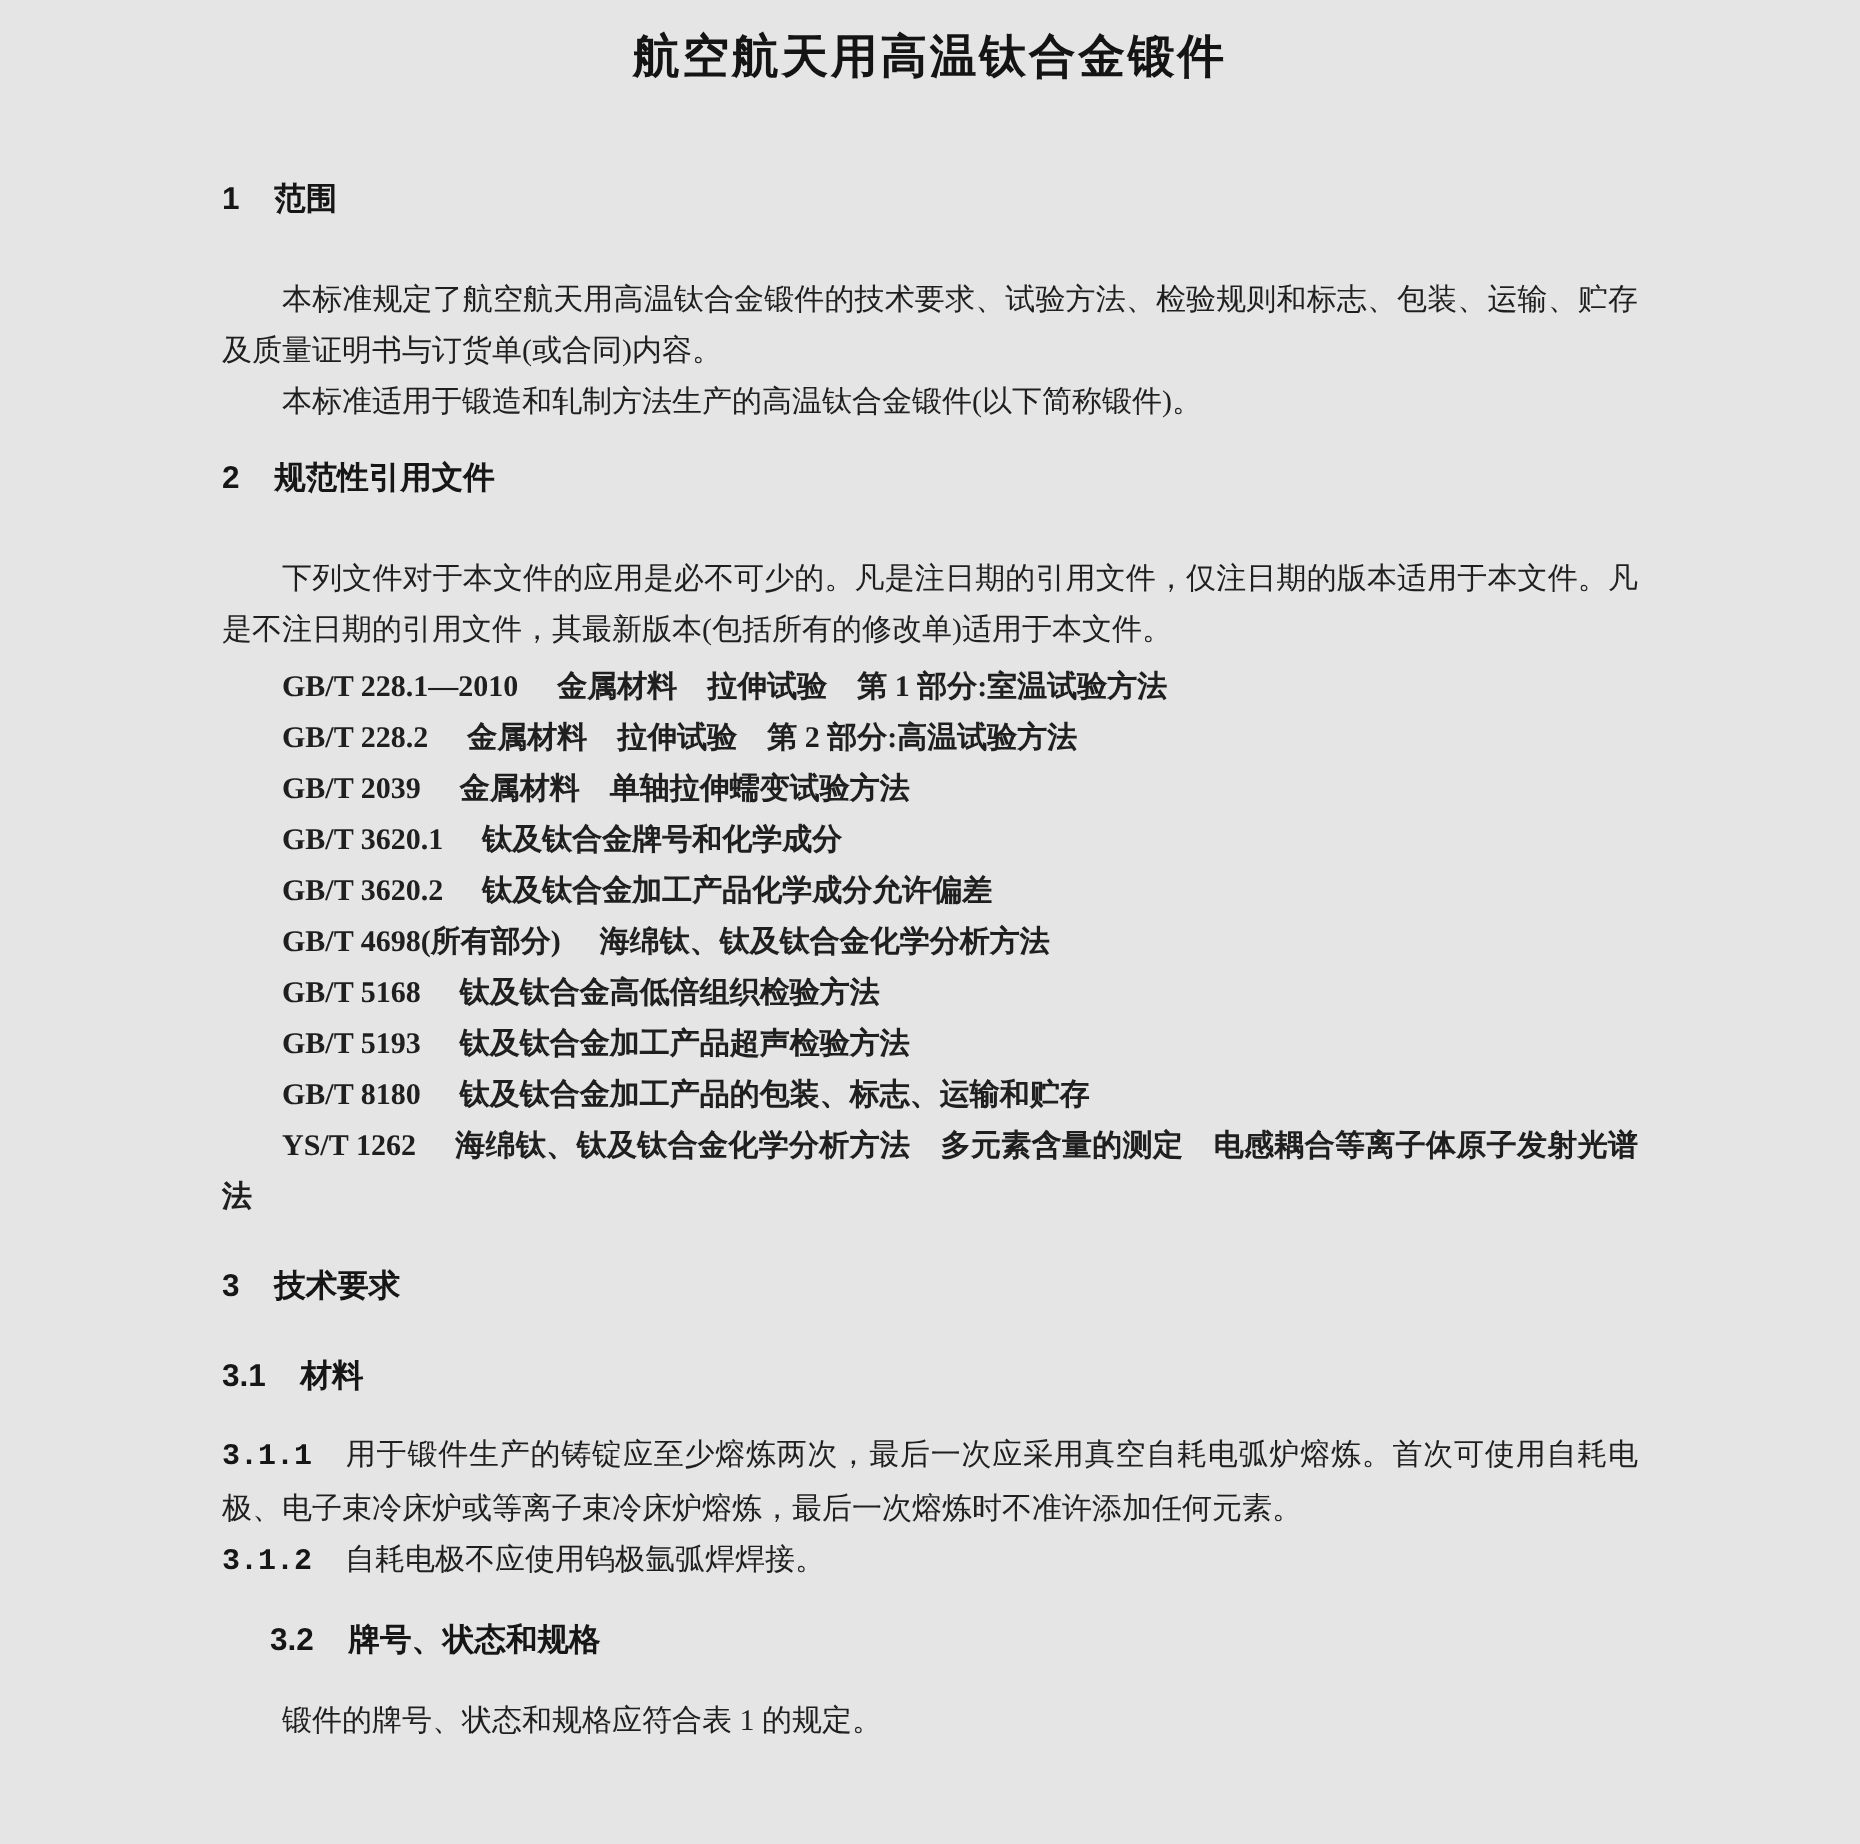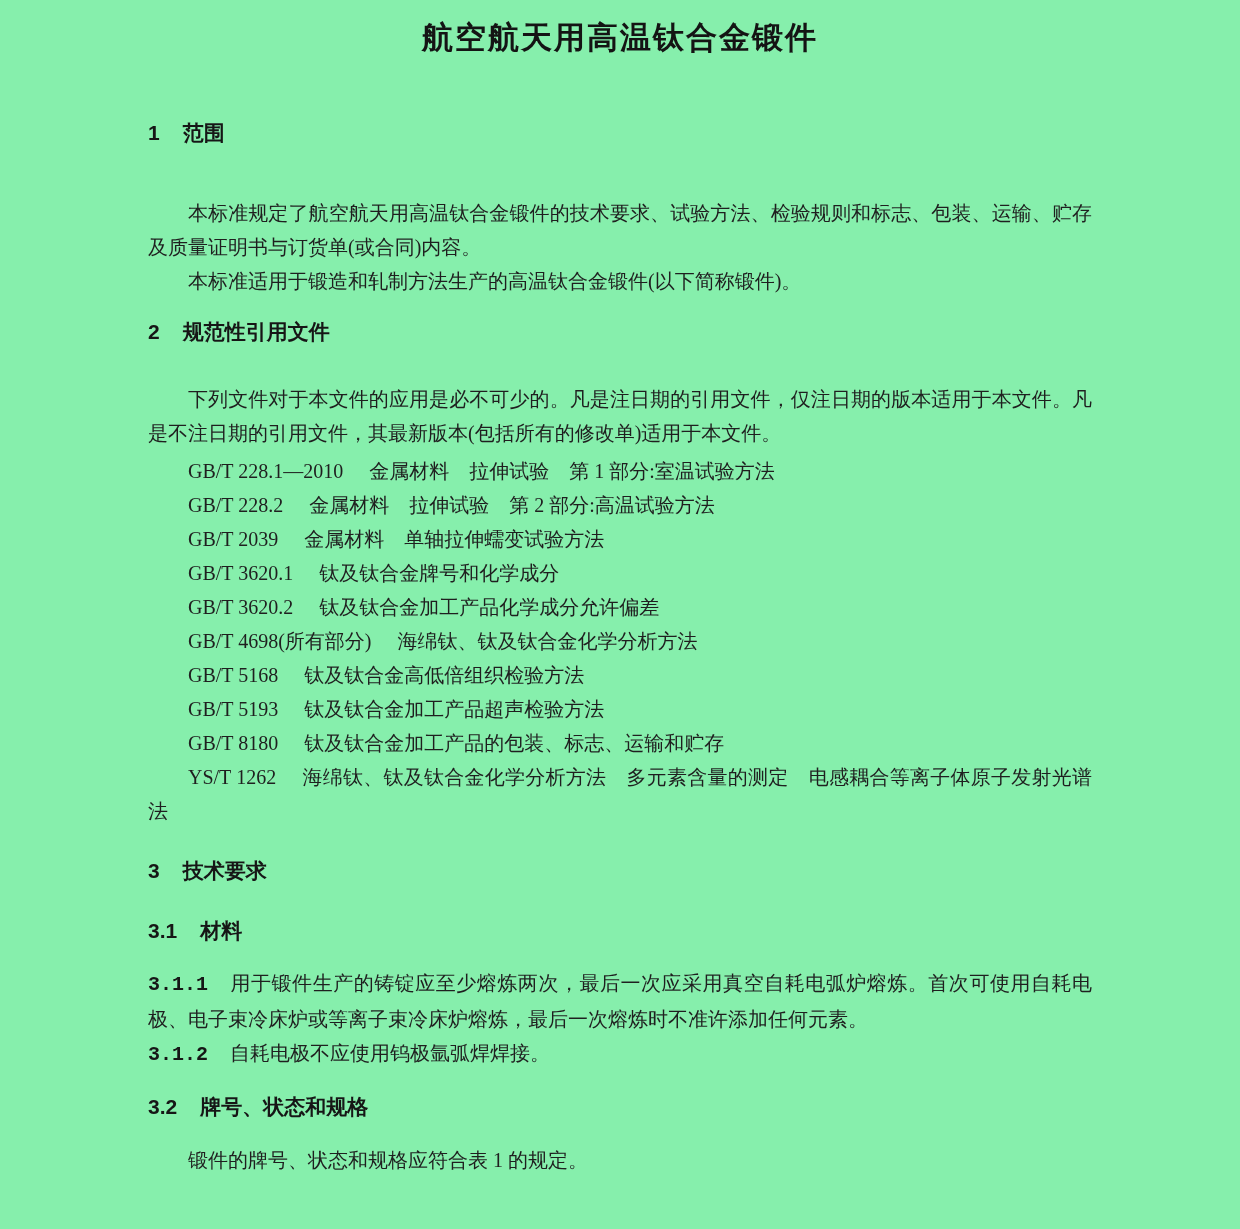--- a/index.html
+++ b/index.html
@@ -2,21 +2,21 @@
 <html><head>
 <meta charset="utf-8">
 <style>
   html, body { margin: 0; padding: 0; background: #ffffff; }
   .page {
     position: relative;
     width: 1240px;
     height: 1229px;
     box-sizing: border-box;
     padding: 18px 148px 12px 148px;
-    background: #86efac;
+    background: #e5e5e5;
     color: #1f1f1f;
     font-family: "Liberation Serif", "DejaVu Serif", serif;
     overflow: hidden;
   }
   .doc-title {
     margin: 0;
     font-family: "Liberation Sans", "DejaVu Sans", sans-serif;
     font-weight: bold;
     font-size: 31px;
     line-height: 40px;
@@ -34,28 +34,28 @@
   .sec-h .num { display: inline-block; margin-right: 1.1em; font-family: "Liberation Sans", "DejaVu Sans", sans-serif; }
   .body-p {
     margin: 0;
     font-size: 20px;
     line-height: 34px;
     text-align: justify;
     color: #1f1f1f;
   }
   .indent { text-indent: 2em; }
   .mt-h1 { margin-top: 62px; }
-  .mt-p1 { margin-top: 50px; }
+  .mt-p1 { margin-top: 37px; }
   .mt-h2 { margin-top: 21px; }
   .mt-intro { margin-top: 37px; }
-  .mt-list { margin-top: 4px; }
+  .mt-list { margin-top: 4px; font-weight: bold; }
   .mt-h3 { margin-top: 30px; }
   .mt-h31 { margin-top: 34px; }
   .mt-c1 { margin-top: 22px; }
-  .mt-h32 { margin-top: 22px; }
+  .mt-h32 { margin-top: 22px; margin-left: 32px; }
   .mt-last { margin-top: 23px; }
   .ref-code { margin-right: 1.3em; }
   .clause-num {
     font-family: Liberation Mono, monospace;
     font-weight: bold;
     margin-right: 1.1em;
     color: #161616;
   }
 </style>
 </head>

